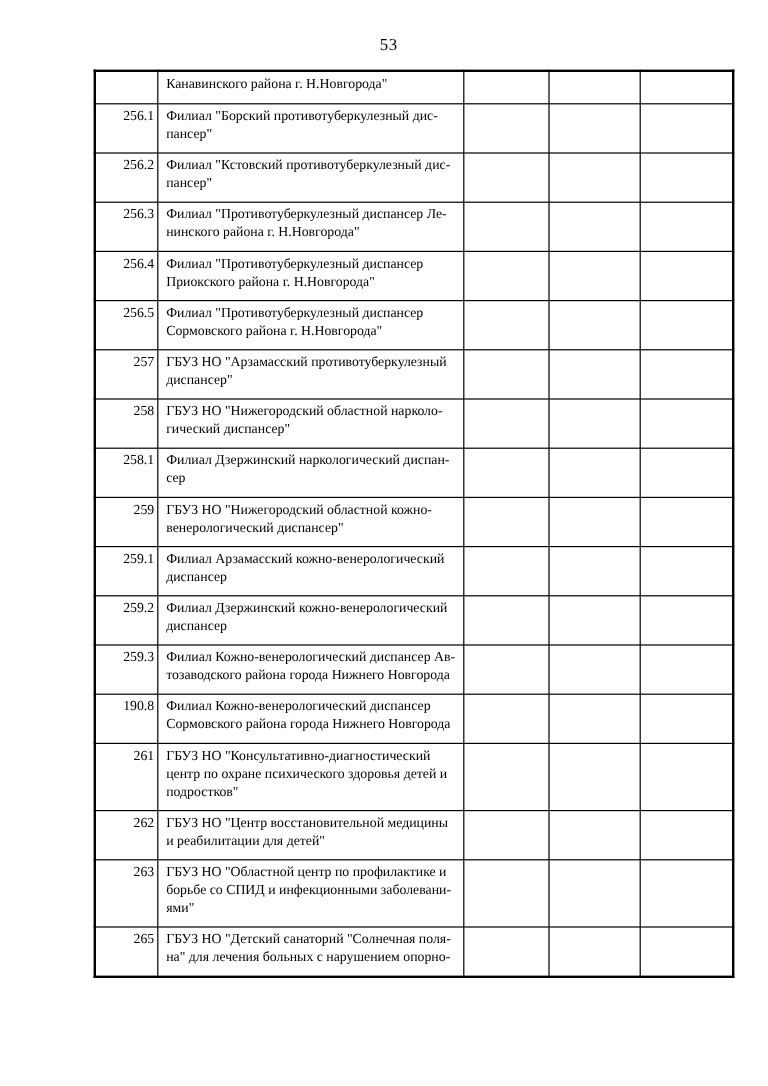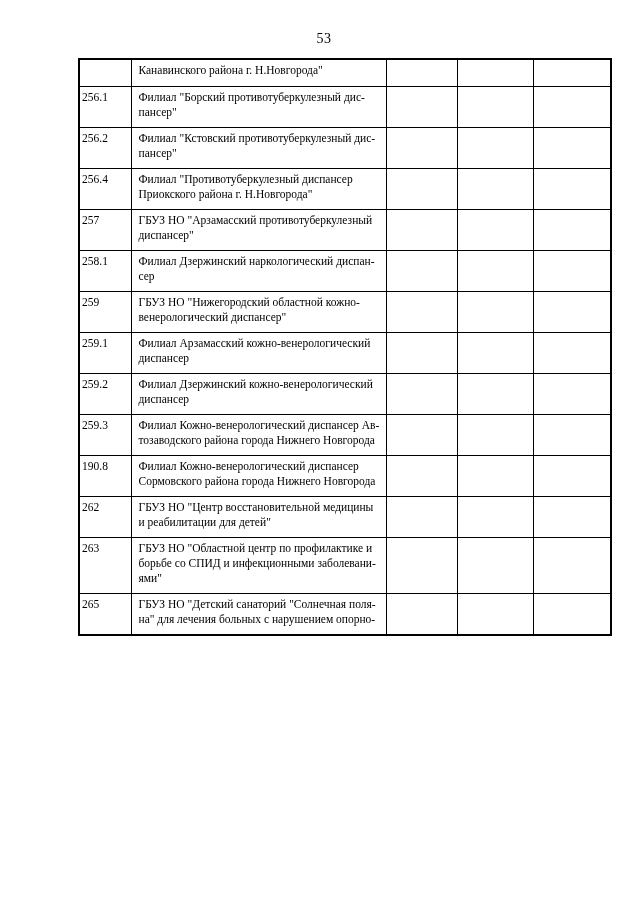--- a/index.html
+++ b/index.html
@@ -37,21 +37,21 @@
     border: 1px solid #000000;
     vertical-align: top;
     font-size: 11.5px;
     line-height: 15px;
     overflow: hidden;
   }
   table.registry tr {
     height: 27px; 
   }
   td.cell-num {
-    text-align: left;
+    text-align: right;
     padding: 3px 2px 5px 2px;
   }
   td.cell-name {
     text-align: left;
     padding: 3px 5px 7px 7px;
     white-space: pre-line;
   }
   td.cell-empty {
     padding: 3px;
   }
@@ -89,40 +89,64 @@
 
   <tr>
     <td class="cell-num">256.2</td>
     <td class="cell-name">Филиал "Кстовский противотуберкулезный дис-
 пансер"</td>
     <td class="cell-empty"></td>
     <td class="cell-empty"></td>
     <td class="cell-empty"></td>
   </tr>
 
+  <tr>
+    <td class="cell-num">256.3</td>
+    <td class="cell-name">Филиал "Противотуберкулезный диспансер Ле-
+нинского района г. Н.Новгорода"</td>
+    <td class="cell-empty"></td>
+    <td class="cell-empty"></td>
+    <td class="cell-empty"></td>
+  </tr>
 
   <tr>
     <td class="cell-num">256.4</td>
     <td class="cell-name">Филиал "Противотуберкулезный диспансер
 Приокского района г. Н.Новгорода"</td>
     <td class="cell-empty"></td>
     <td class="cell-empty"></td>
     <td class="cell-empty"></td>
   </tr>
 
+  <tr>
+    <td class="cell-num">256.5</td>
+    <td class="cell-name">Филиал "Противотуберкулезный диспансер
+Сормовского района г. Н.Новгорода"</td>
+    <td class="cell-empty"></td>
+    <td class="cell-empty"></td>
+    <td class="cell-empty"></td>
+  </tr>
 
   <tr>
     <td class="cell-num">257</td>
     <td class="cell-name">ГБУЗ НО "Арзамасский противотуберкулезный
 диспансер"</td>
     <td class="cell-empty"></td>
     <td class="cell-empty"></td>
     <td class="cell-empty"></td>
   </tr>
 
+  <tr>
+    <td class="cell-num">258</td>
+    <td class="cell-name">ГБУЗ НО "Нижегородский областной нарколо-
+гический диспансер"</td>
+    <td class="cell-empty"></td>
+    <td class="cell-empty"></td>
+    <td class="cell-empty"></td>
+  </tr>
 
   <tr>
     <td class="cell-num">258.1</td>
     <td class="cell-name">Филиал Дзержинский наркологический диспан-
 сер</td>
     <td class="cell-empty"></td>
     <td class="cell-empty"></td>
     <td class="cell-empty"></td>
   </tr>
 
@@ -165,20 +189,29 @@
   <tr>
     <td class="cell-num">190.8</td>
     <td class="cell-name">Филиал Кожно-венерологический диспансер
 Сормовского района города Нижнего Новгорода</td>
     <td class="cell-empty"></td>
     <td class="cell-empty"></td>
     <td class="cell-empty"></td>
   </tr>
 
 
+  <tr>
+    <td class="cell-num">261</td>
+    <td class="cell-name">ГБУЗ НО "Консультативно-диагностический
+центр по охране психического здоровья детей и
+подростков"</td>
+    <td class="cell-empty"></td>
+    <td class="cell-empty"></td>
+    <td class="cell-empty"></td>
+  </tr>
 
   <tr>
     <td class="cell-num">262</td>
     <td class="cell-name">ГБУЗ НО "Центр восстановительной медицины
 и реабилитации для детей"</td>
     <td class="cell-empty"></td>
     <td class="cell-empty"></td>
     <td class="cell-empty"></td>
   </tr>
 

